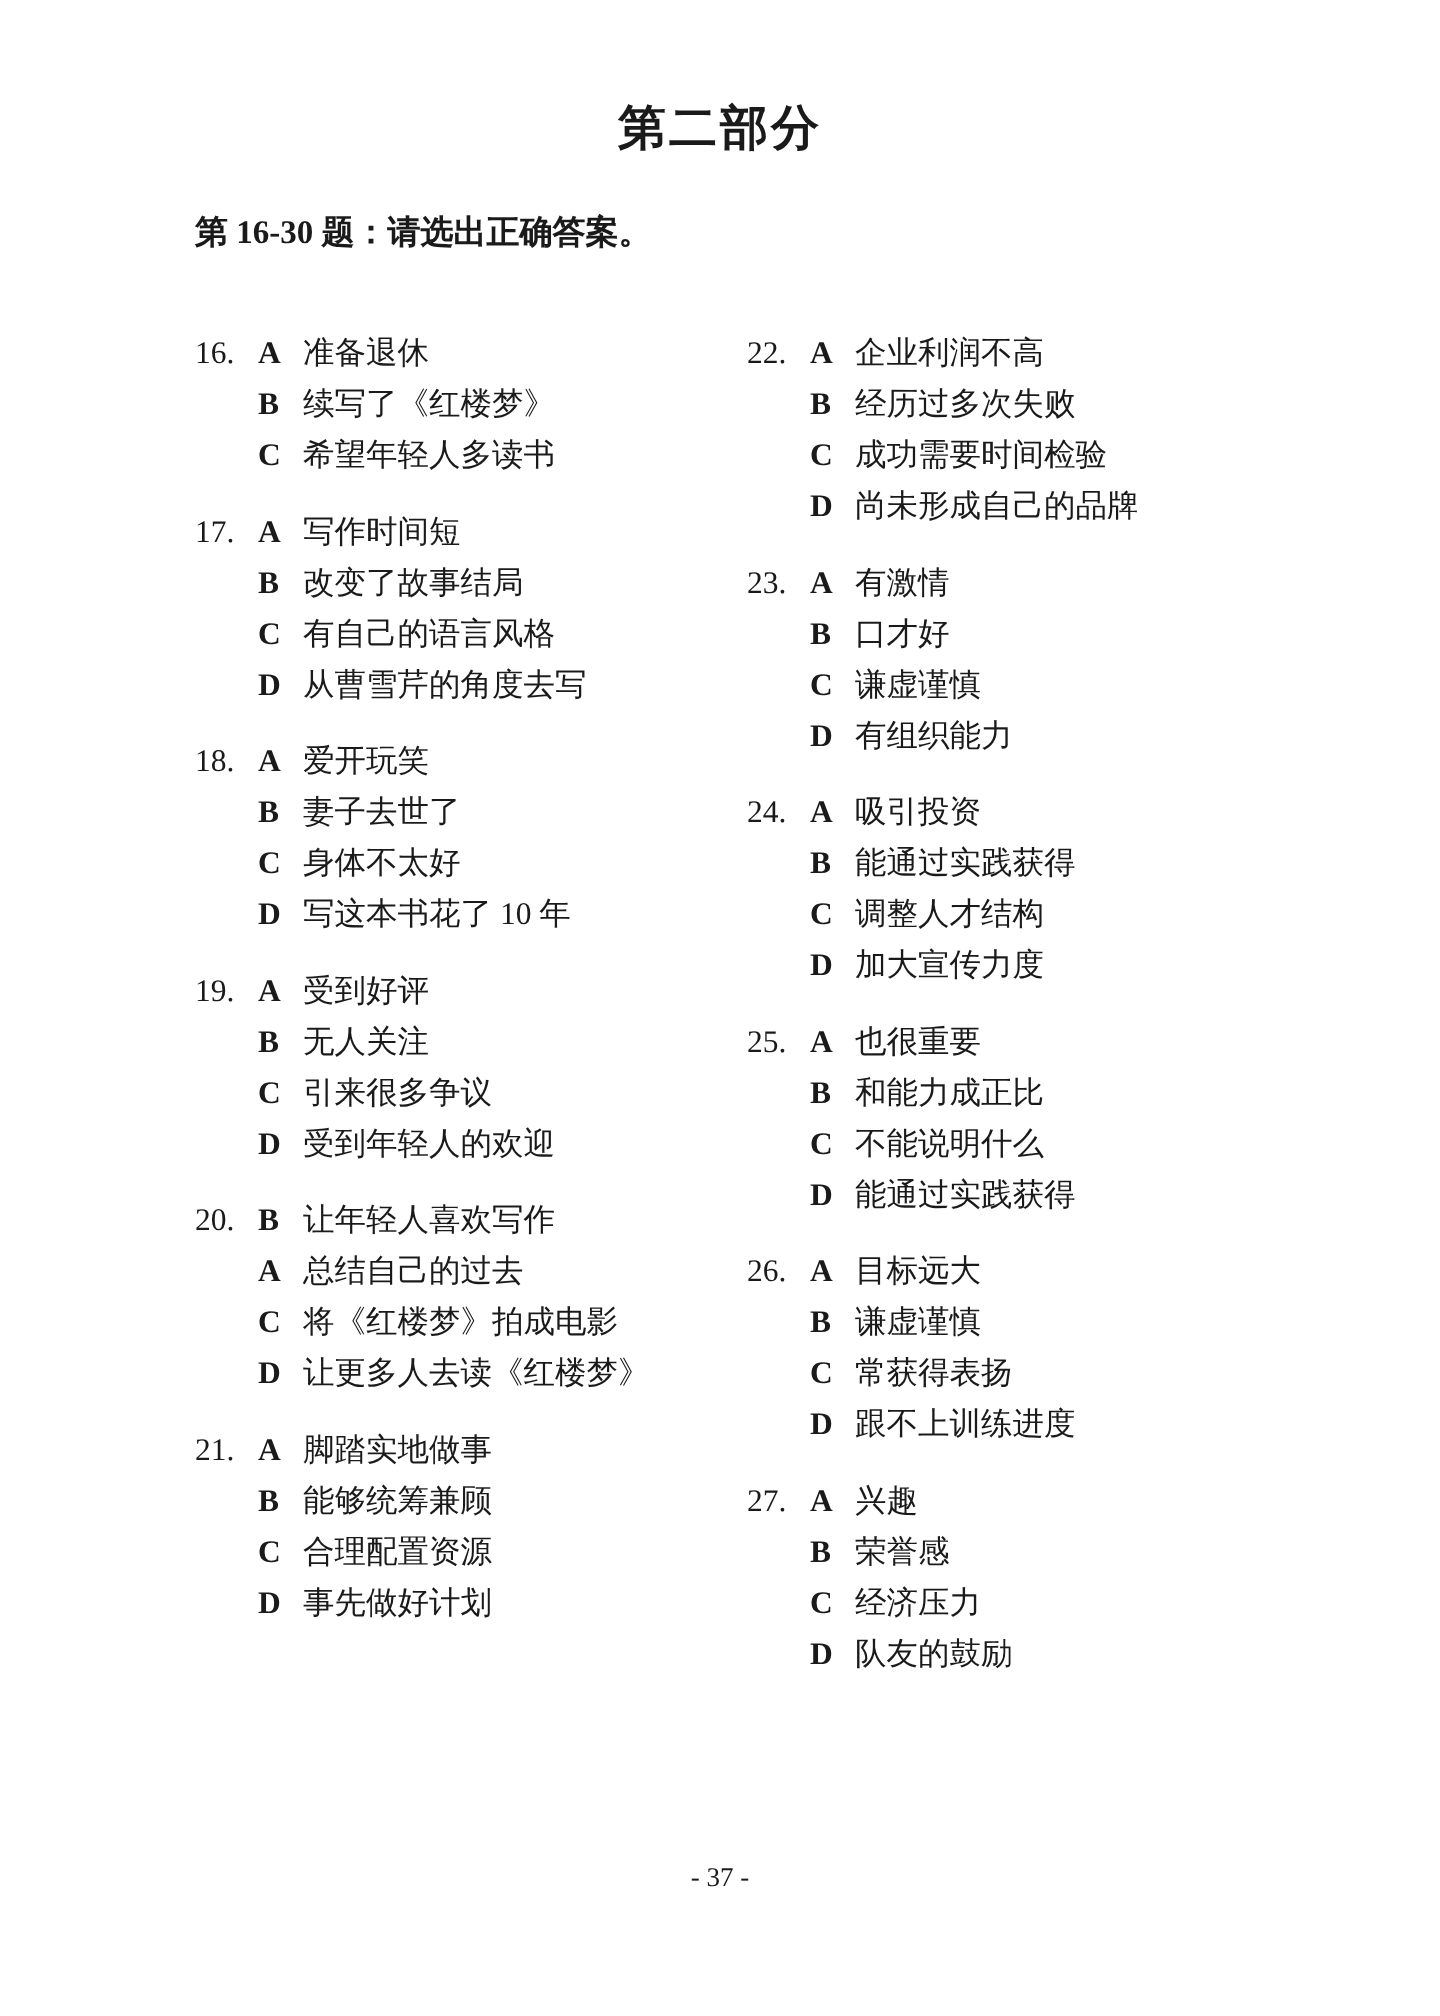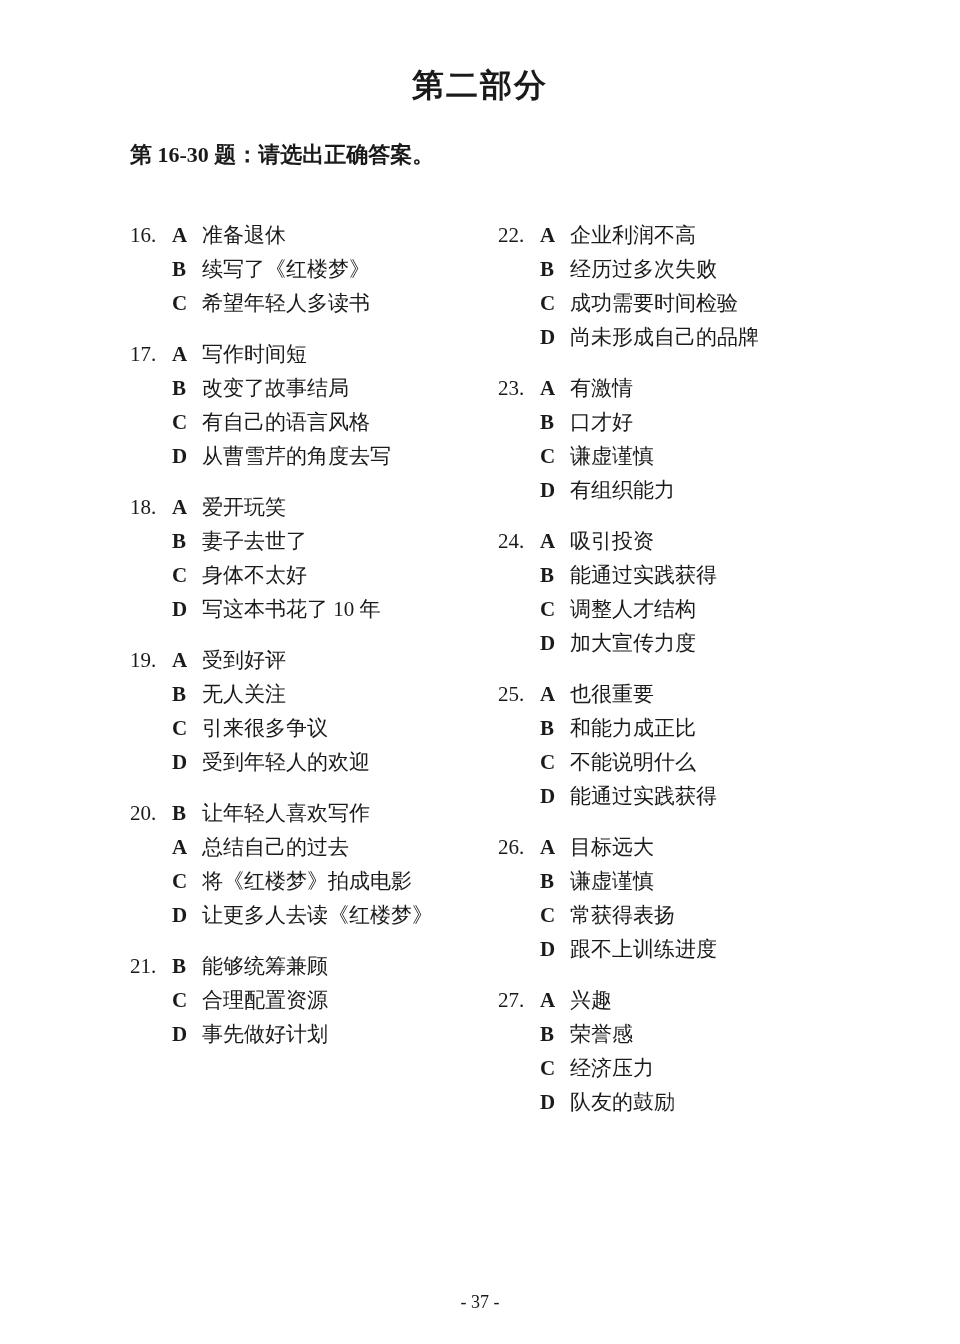--- a/index.html
+++ b/index.html
@@ -54,21 +54,21 @@
   .ltr {
     display: inline-block;
     width: 22px;
     margin-right: 8px;
     font-weight: bold;
     font-size: 21px;
   }
   .otxt { font-size: 21px; }
   .page-number {
     position: absolute;
-    top: 1292px;
+    top: 1241px;
     left: 0;
     width: 100%;
     text-align: center;
     font-size: 18px;
   }
 </style>
 </head>
 <body>
 
 <div class="page">
@@ -126,20 +126,21 @@
           <div class="opt"><b class="ltr">B</b><span class="otxt">让年轻人喜欢写作</span></div>
           <div class="opt"><b class="ltr">A</b><span class="otxt">总结自己的过去</span></div>
           <div class="opt"><b class="ltr">C</b><span class="otxt">将《红楼梦》拍成电影</span></div>
           <div class="opt"><b class="ltr">D</b><span class="otxt">让更多人去读《红楼梦》</span></div>
         </div>
       </div>
 
       <div class="question">
         <div class="qnum">21.</div>
         <div class="opts">
+          <div class="opt"><b class="ltr">A</b><span class="otxt">脚踏实地做事</span></div>
           <div class="opt"><b class="ltr">B</b><span class="otxt">能够统筹兼顾</span></div>
           <div class="opt"><b class="ltr">C</b><span class="otxt">合理配置资源</span></div>
           <div class="opt"><b class="ltr">D</b><span class="otxt">事先做好计划</span></div>
         </div>
       </div>
 
     </div>
 
     <div class="col right">
 

